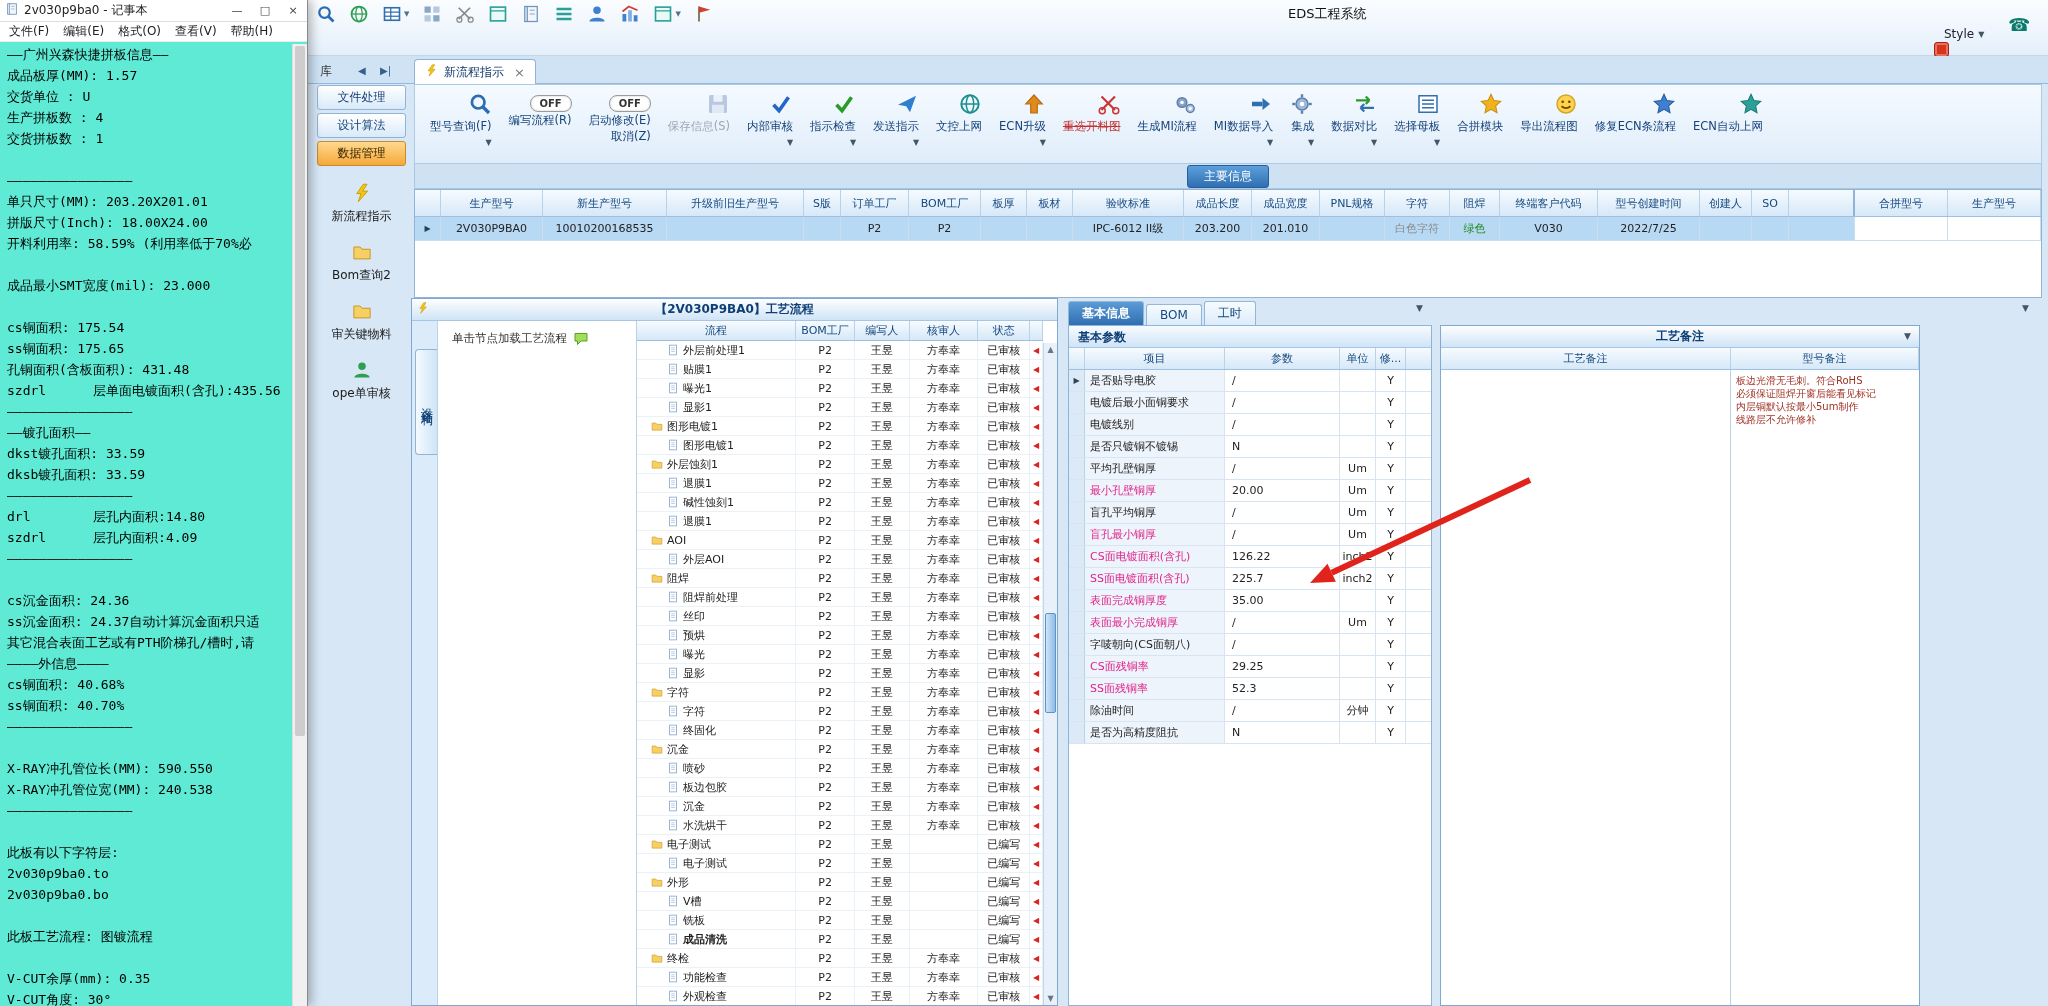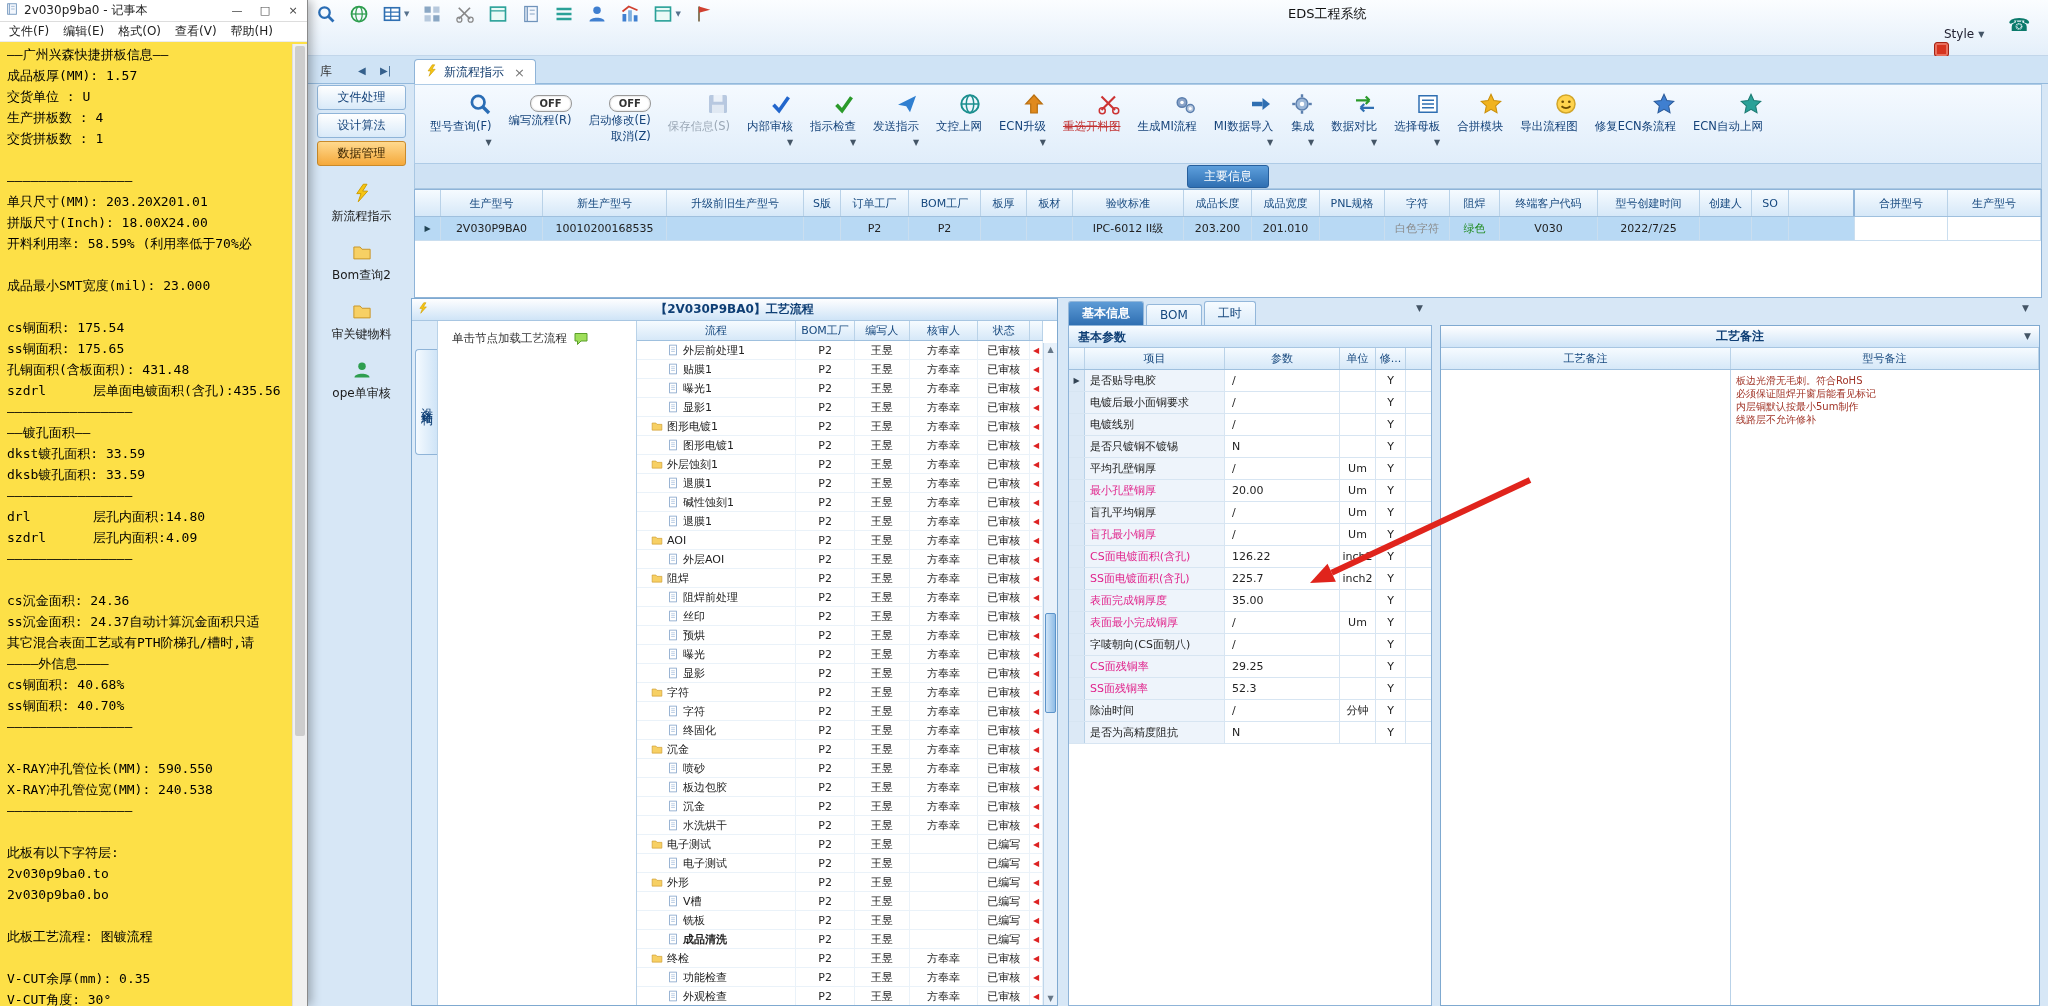--- a/index.html
+++ b/index.html
@@ -83,33 +83,33 @@
   .bp-bar{height:22px;background:linear-gradient(#f7fbff,#cfe4f7);border-bottom:1px solid #a8c6e2;color:#0f3f75;font-weight:bold;font-size:12px;padding:3px 9px}
   .p-head{display:flex;height:22px;background:linear-gradient(#f6fbff,#d6e8f8);border-bottom:1px solid #9fc0de;color:#17497f;font-size:11px}
   .p-hcell{border-right:1px solid #b9d2e8;display:flex;align-items:center;justify-content:center;overflow:hidden;white-space:nowrap}
   .p-row{display:flex;height:22px;border-bottom:1px solid #d7e5f2}
   .p-ind{background:#dce9f6;border-right:1px solid #b9d2e8;font-size:8px;color:#345;display:flex;align-items:center;justify-content:center}
   .p-item{background:#eef4fb;border-right:1px solid #d7e5f2;font-size:11px;display:flex;align-items:center;padding-left:5px;white-space:nowrap;overflow:hidden}
   .p-val{border-right:1px solid #d7e5f2;font-size:11px;display:flex;align-items:center;padding-left:7px;white-space:nowrap;overflow:hidden}
   .p-unit,.p-mod{border-right:1px solid #d7e5f2;font-size:11px;display:flex;align-items:center;justify-content:center;overflow:hidden}
 
   
-  .remark-panel{position:absolute;left:1440px;top:325px;width:600px;bottom:0;background:#fff;border:1px solid #7fa9d0}
+  .remark-panel{position:absolute;left:1440px;top:325px;width:480px;bottom:0;background:#fff;border:1px solid #7fa9d0}
   .remark-cols{display:flex;height:22px;background:linear-gradient(#f6fbff,#d6e8f8);border-bottom:1px solid #9fc0de}
   .r-hcell{border-right:1px solid #b9d2e8;color:#17497f;font-size:11px;display:flex;align-items:center;justify-content:center}
   .remark-body{position:absolute;top:44px;left:0;right:0;bottom:0;display:flex}
   .remark-left{width:290px;border-right:1px solid #b9d2e8}
   .remark-right{flex:1;padding:4px 5px}
   .remark-line{font-size:10px;line-height:13px;color:#a03326;white-space:nowrap;overflow:hidden}
 
   
   .arrow-svg{position:absolute;left:1280px;top:440px;z-index:45;pointer-events:none}
 
   
-  .notepad{position:absolute;left:0;top:0;width:308px;height:1006px;background:#fde047;border-right:1px solid #8a8a8a;box-shadow:3px 0 10px rgba(0,0,0,.3);z-index:60}
+  .notepad{position:absolute;left:0;top:0;width:308px;height:1006px;background:#5eead4;border-right:1px solid #8a8a8a;box-shadow:3px 0 10px rgba(0,0,0,.3);z-index:60}
   .np-title{height:22px;display:flex;align-items:center;gap:5px;padding-left:5px;background:#fff;border-bottom:1px solid #ddd;font-size:12px;color:#222}
   .np-btns{margin-left:auto;display:flex}
   .np-wbtn{width:28px;height:22px;display:flex;align-items:center;justify-content:center;font-size:11px;color:#444;cursor:pointer}
   .np-menu{height:20px;display:flex;align-items:center;font-size:12px;color:#222;border-bottom:1px solid #ececec;padding-left:2px;background:#fff}
   .np-menu-item{padding:1px 7px;cursor:pointer}
   .np-body{position:absolute;top:44px;left:7px;right:17px;bottom:0;overflow:hidden;font-family:"DejaVu Sans Mono","Liberation Mono",monospace;font-size:13px;color:#000}
   .np-line{height:21px;line-height:21px;white-space:pre;overflow:hidden}
   .np-scroll{position:absolute;top:44px;right:0;width:15px;bottom:0;background:#f0f0f0;border-left:1px solid #ddd}
   .np-thumb{position:absolute;top:2px;left:2px;right:2px;height:690px;background:#cdcdcd;border-radius:2px}
 </style>

